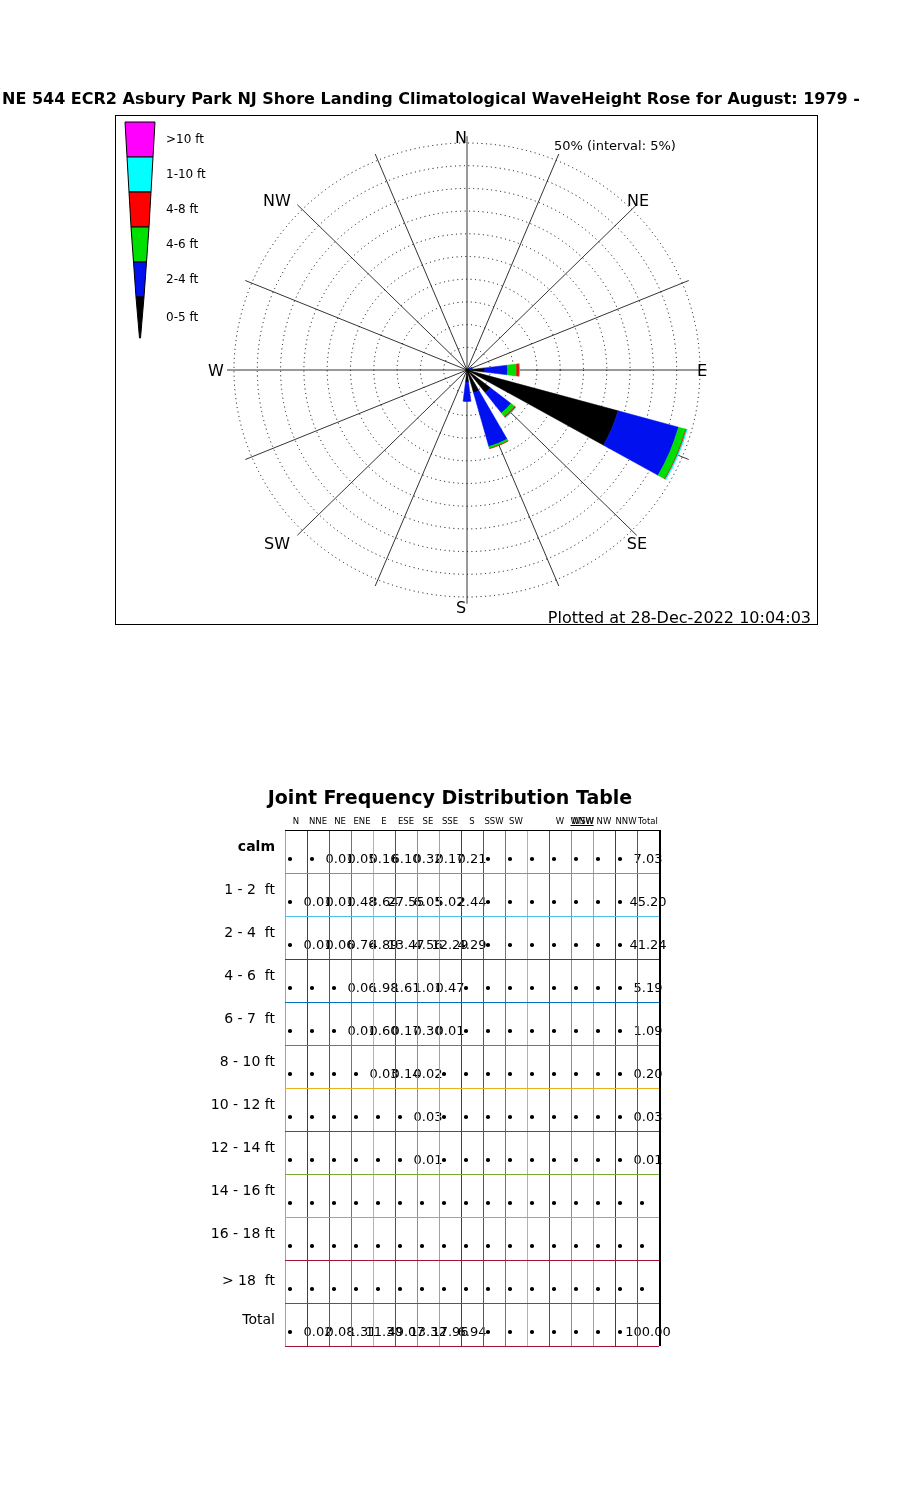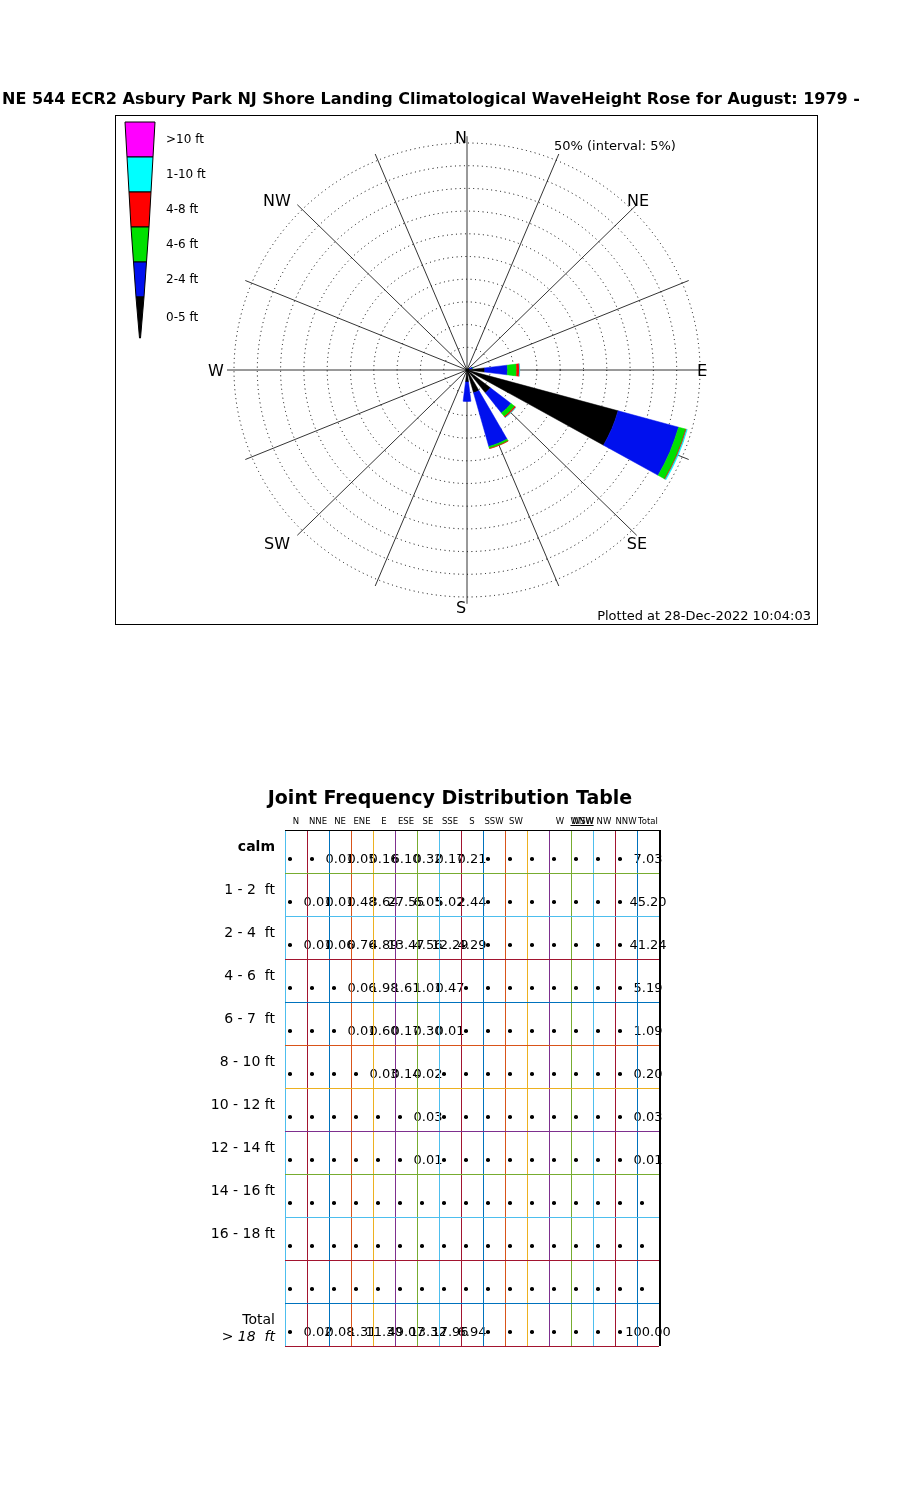--- a/index.html
+++ b/index.html
@@ -5,21 +5,21 @@
   html,body{margin:0;padding:0;background:#ffffff;}
   body{width:900px;height:1500px;position:relative;overflow:hidden;
        font-family:"DejaVu Sans","Liberation Sans",sans-serif;color:#000;}
   .abs{position:absolute;}
   #page-title{left:2px;top:89px;font-size:16px;font-weight:bold;white-space:nowrap;}
   #rose-box{left:115px;top:115px;width:701px;height:508px;border:1px solid #000;}
   #rose-svg{position:absolute;left:0;top:0;}
   .legend-label{position:absolute;font-size:12px;white-space:nowrap;}
   .compass-label{position:absolute;font-size:16px;transform:translate(-50%,-50%);white-space:nowrap;}
   #scale-label{left:438px;top:22px;font-size:13px;white-space:nowrap;position:absolute;}
-  #plotted-at{right:6px;top:492px;font-size:13px;white-space:nowrap;position:absolute;}
+  #plotted-at{right:6px;top:492px;font-size:16px;white-space:nowrap;position:absolute;}
   #table-title{left:0;top:786px;width:900px;text-align:center;font-size:19px;font-weight:bold;}
   .col-header{position:absolute;font-size:8.5px;transform:translateX(-50%);white-space:nowrap;}
   .row-label{position:absolute;font-size:14px;text-align:right;width:95px;white-space:pre;}
   .cell-val{position:absolute;font-size:13px;transform:translateX(-50%);white-space:nowrap;}
   .cell-dot{position:absolute;width:3.6px;height:3.6px;border-radius:50%;background:#000;}
   .vline,.hline{position:absolute;}
 </style>
 </head>
 <body>
 
@@ -298,21 +298,21 @@
     <div class="cell-dot" style="left: 442.2px; top: 1244px;"></div>
     <div class="cell-dot" style="left: 464.2px; top: 1244px;"></div>
     <div class="cell-dot" style="left: 486.2px; top: 1244px;"></div>
     <div class="cell-dot" style="left: 508.2px; top: 1244px;"></div>
     <div class="cell-dot" style="left: 530.2px; top: 1244px;"></div>
     <div class="cell-dot" style="left: 552.2px; top: 1244px;"></div>
     <div class="cell-dot" style="left: 574.2px; top: 1244px;"></div>
     <div class="cell-dot" style="left: 596.2px; top: 1244px;"></div>
     <div class="cell-dot" style="left: 618.2px; top: 1244px;"></div>
     <div class="cell-dot" style="left: 640.2px; top: 1244px;"></div>
-    <div class="row-label" style="left: 180px; top: 1328px; font-style: italic;">&gt; 18  ft</div>
+    <div class="row-label" style="left: 180px; top: 1272px;">&gt; 18  ft</div>
     <div class="cell-dot" style="left: 288.2px; top: 1287px;"></div>
     <div class="cell-dot" style="left: 310.2px; top: 1287px;"></div>
     <div class="cell-dot" style="left: 332.2px; top: 1287px;"></div>
     <div class="cell-dot" style="left: 354.2px; top: 1287px;"></div>
     <div class="cell-dot" style="left: 376.2px; top: 1287px;"></div>
     <div class="cell-dot" style="left: 398.2px; top: 1287px;"></div>
     <div class="cell-dot" style="left: 420.2px; top: 1287px;"></div>
     <div class="cell-dot" style="left: 442.2px; top: 1287px;"></div>
     <div class="cell-dot" style="left: 464.2px; top: 1287px;"></div>
     <div class="cell-dot" style="left: 486.2px; top: 1287px;"></div>

